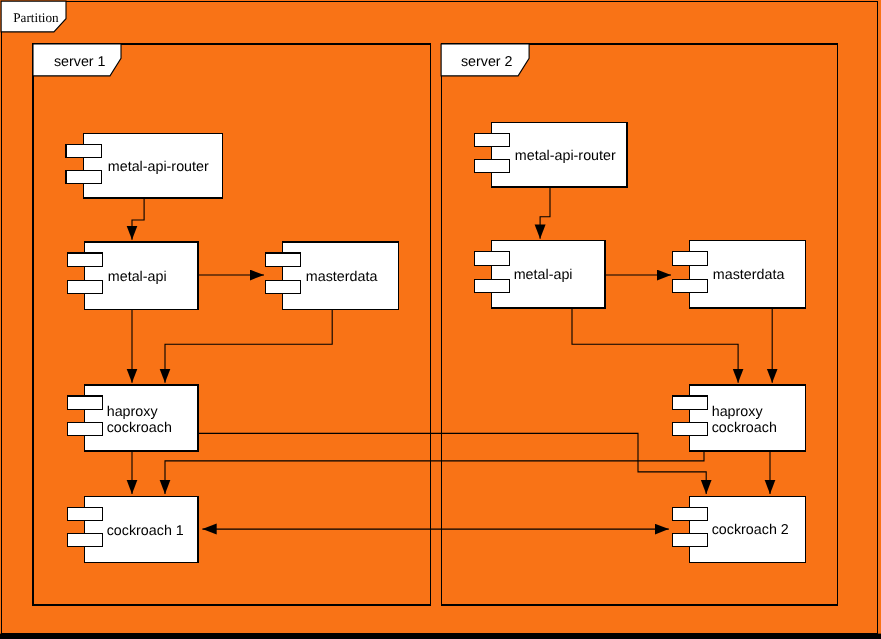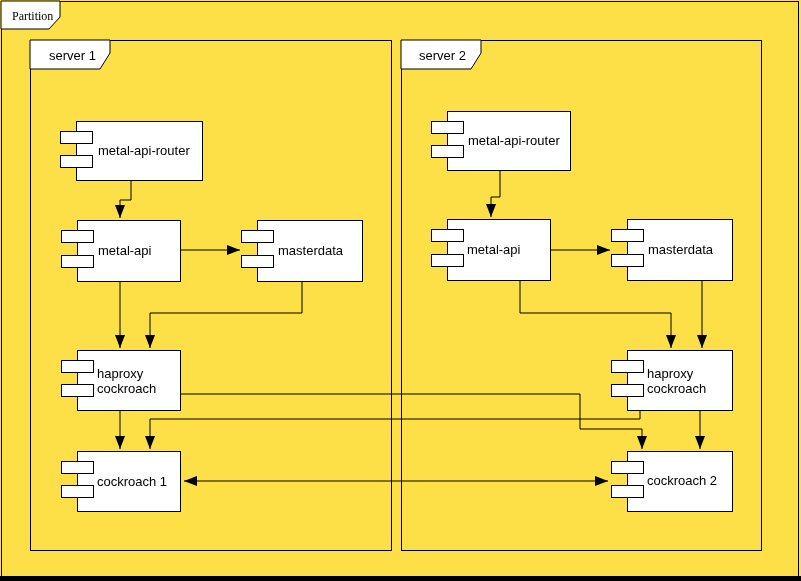--- a/index.html
+++ b/index.html
@@ -1,19 +1,19 @@
 <!DOCTYPE html>
 <html><head>
 <meta charset="utf-8">
 <style>
   html, body { margin: 0; padding: 0; background: #ffffff; }
   .canvas-wrap {
     position: relative;
     width: 801px; height: 581px;
-    background: #fde047;
+    background: #f97316;
     font-family: "Liberation Sans", sans-serif;
   }
   svg { display: block; }
   svg text {
     font-family: "Liberation Sans", sans-serif;
     font-size: 13px;
     fill: #000000;
   }
   text.frame-title {
     font-family: "Liberation Serif", serif;

